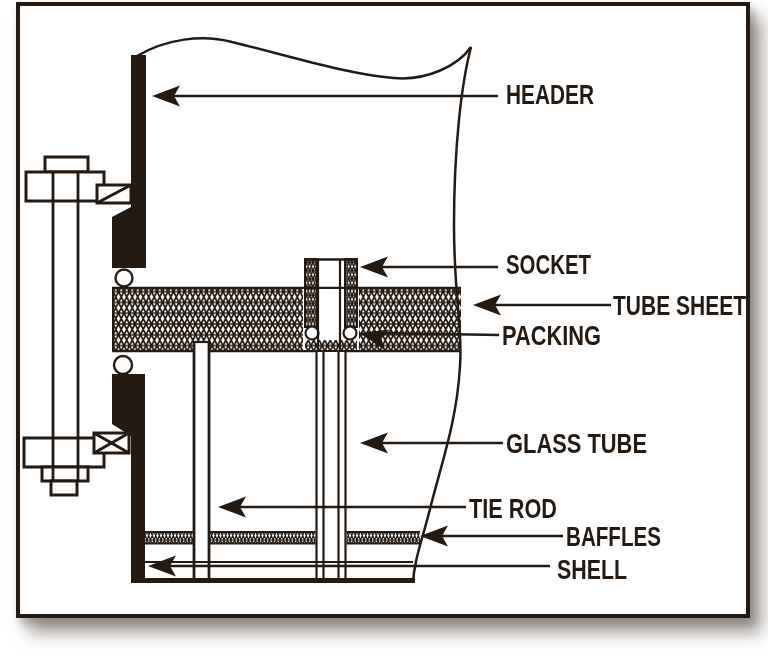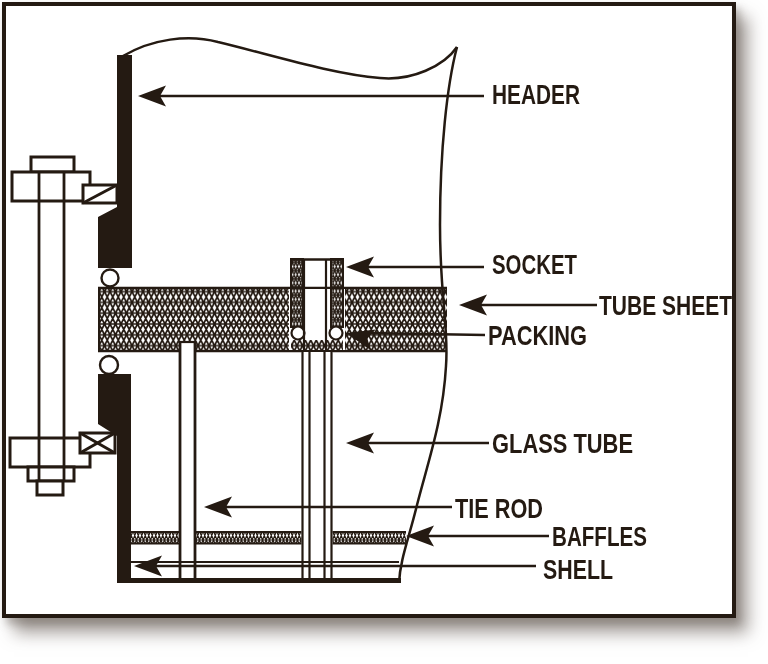--- a/index.html
+++ b/index.html
@@ -1,21 +1,21 @@
 <!DOCTYPE html>
 <html><head>
 <meta charset="utf-8">
 <style>
   html,body{
     margin:0;padding:0;width:768px;height:664px;background:#ffffff;
     font-family:"Liberation Sans",sans-serif;overflow:hidden;
   }
   .stage{position:relative;width:768px;height:664px;}
   .frame{
-    position:absolute;left:2px;top:2px;width:734px;height:616px;
+    position:absolute;left:16px;top:2px;width:734px;height:616px;
     border:4px solid #241a12;background:#ffffff;box-sizing:border-box;
     box-shadow:12px 15px 16px rgba(92,82,75,.55), 4px 6px 8px rgba(92,82,75,.35);
   }
   .frame svg{position:absolute;left:0;top:0;width:726px;height:608px;}
   svg text{
     font-family:"Liberation Sans",sans-serif;
     font-weight:bold;font-size:28px;fill:#241a12;
   }
 </style>
 </head>

